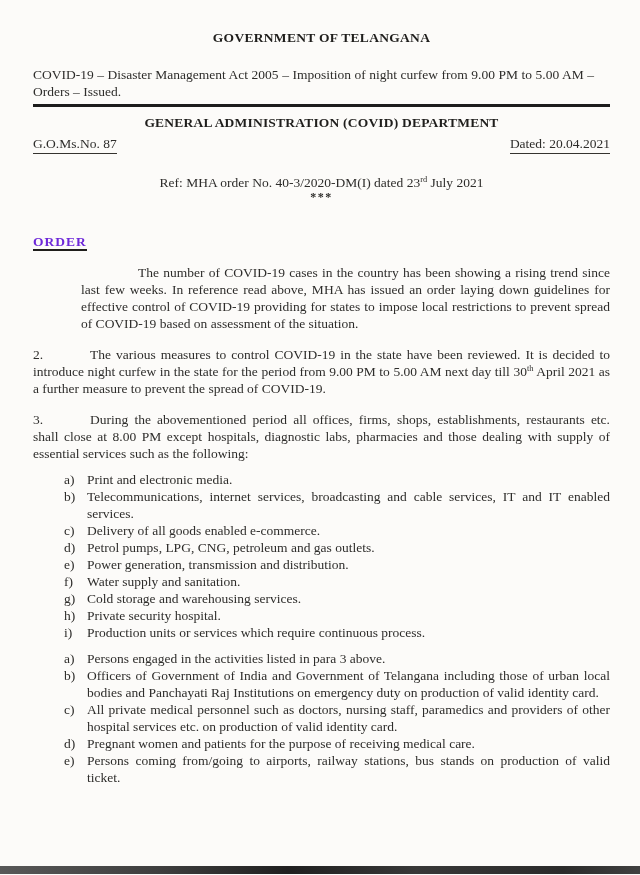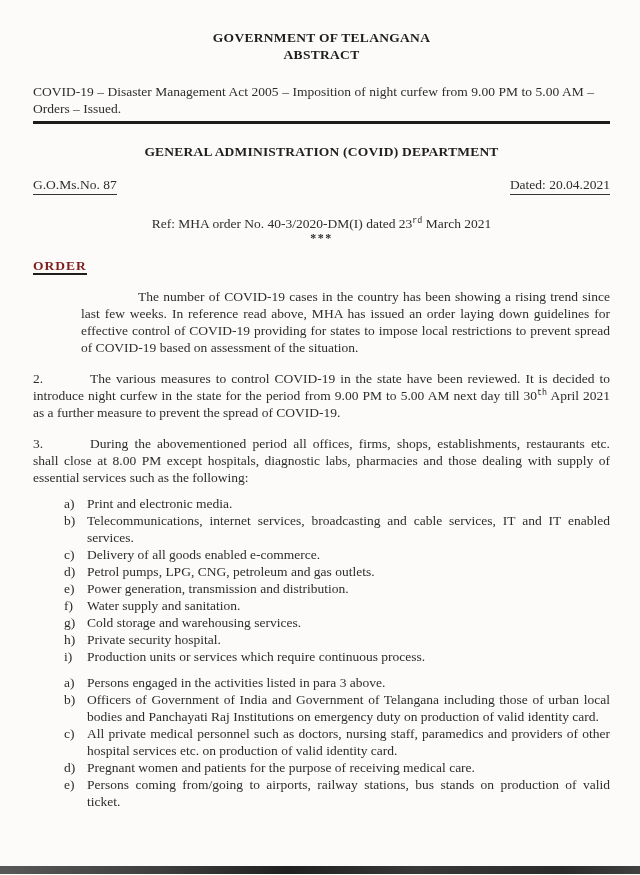--- a/index.html
+++ b/index.html
@@ -29,68 +29,67 @@
   .subject {
     margin: 20px 16px 0 0;
     text-align: justify;
   }
   .thick-rule {
     height: 3px;
     background: #1c1c1c;
     margin-top: 4px;
   }
   .dept {
-    margin-top: 19px;
+    margin-top: 7px;
     letter-spacing: 0.2px;
   }
   .go-row {
     display: flex;
     justify-content: space-between;
-    margin-top: 16px;
+    margin-top: 4px;
   }
   .u {
     border-bottom: 1px solid #35332f;
     padding-bottom: 1px;
   }
   .ref-line {
     text-align: center;
     margin-top: 20px;
   }
   .stars {
     text-align: center;
     font-weight: bold;
     letter-spacing: 1.5px;
     line-height: 11px;
     margin-top: 1px;
     font-size: 12px;
   }
   .order-heading {
-    margin-top: 13px;
+    margin-top: 30px;
     font-weight: bold;
-    color: #7f1d1d;
+    color: #6d28d9;
   }
   .order-heading .u2 {
     border-bottom: 2px solid #1f1e1c;
     letter-spacing: 1px;
     padding-bottom: 0px;
   }
   .para {
     margin: 14px 0 0 0;
     text-align: justify;
   }
   .indent-first { text-indent: 57px; margin-left: 48px; }
   .pnum {
     display: inline-block;
     width: 57px;
   }
   .sup {
     vertical-align: super;
     font-size: 0.62em;
     line-height: 0;
-    font-family: Liberation Mono, monospace;
   }
   .list {
     margin: 9px 0 0 31px;
   }
   .li {
     display: flex;
     margin-top: 0;
   }
   .marker {
     flex: 0 0 23px;
@@ -108,33 +107,32 @@
     height: 8px;
     background: linear-gradient(90deg, #585858 0%, #3e3e3e 25%, #202020 45%, #383838 65%, #2b2b2b 88%, #404040 100%);
   }
 </style>
 </head>
 <body>
 
 <div class="page">
 
   <div class="center-bold doc-title">GOVERNMENT OF TELANGANA</div>
-  <div class="center-bold doc-title">ABSTRACT</div>
 
   <p class="subject">COVID-19 – Disaster Management Act 2005 – Imposition of night curfew from 9.00 PM to 5.00 AM – Orders – Issued.</p>
   <div class="thick-rule"></div>
 
   <div class="center-bold dept">GENERAL ADMINISTRATION (COVID) DEPARTMENT</div>
 
   <div class="go-row">
     <span class="u">G.O.Ms.No. 87</span>
     <span class="u">Dated:  20.04.2021</span>
   </div>
 
-  <div class="ref-line"><span>Ref: MHA order No. 40-3/2020-DM(I) dated 23</span><span class="sup">rd</span><span> March 2021</span></div>
+  <div class="ref-line"><span>Ref: MHA order No. 40-3/2020-DM(I) dated 23</span><span class="sup">rd</span><span> July 2021</span></div>
 
   <div class="stars">***</div>
 
   <div class="order-heading"><span class="u2">ORDER</span></div>
 
   <p class="para indent-first">The number of COVID-19 cases in the country has been showing a rising trend since last few weeks. In reference read above, MHA has issued an order laying down guidelines for effective control of COVID-19 providing for states to impose local restrictions to prevent spread of COVID-19 based on assessment of the situation.</p>
 
   <p class="para"><span class="pnum">2.</span><span>The various measures to control COVID-19 in the state have been reviewed. It is decided to introduce night curfew in the state for the period from 9.00 PM to 5.00 AM next day till 30</span><span class="sup">th</span><span> April 2021 as a further measure to prevent the spread of COVID-19.</span></p>
 
   <p class="para"><span class="pnum">3.</span><span>During the abovementioned period all offices, firms, shops, establishments, restaurants etc. shall close at 8.00 PM except hospitals, diagnostic labs, pharmacies and those dealing with supply of essential services such as the following:</span></p>

